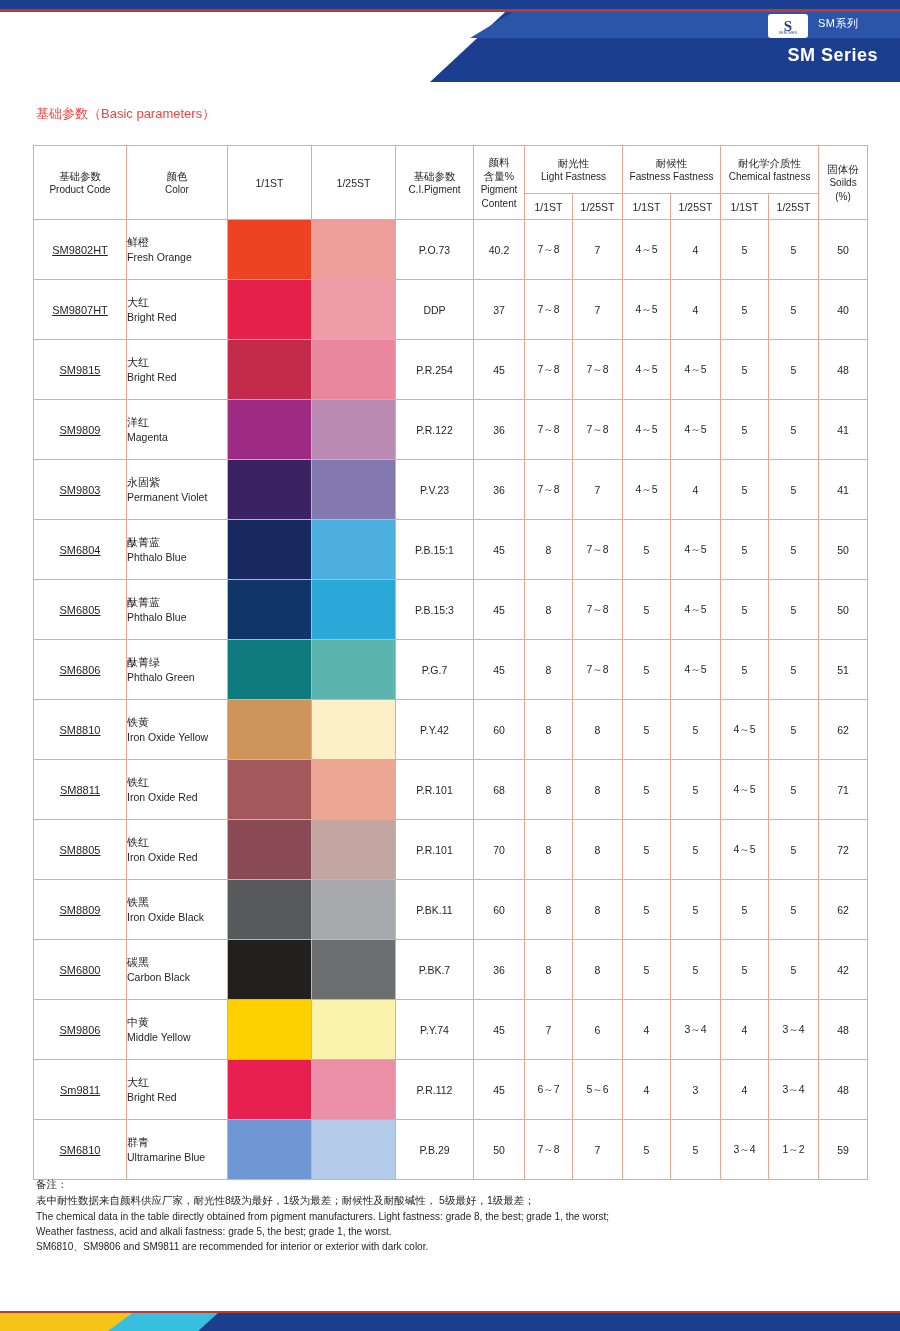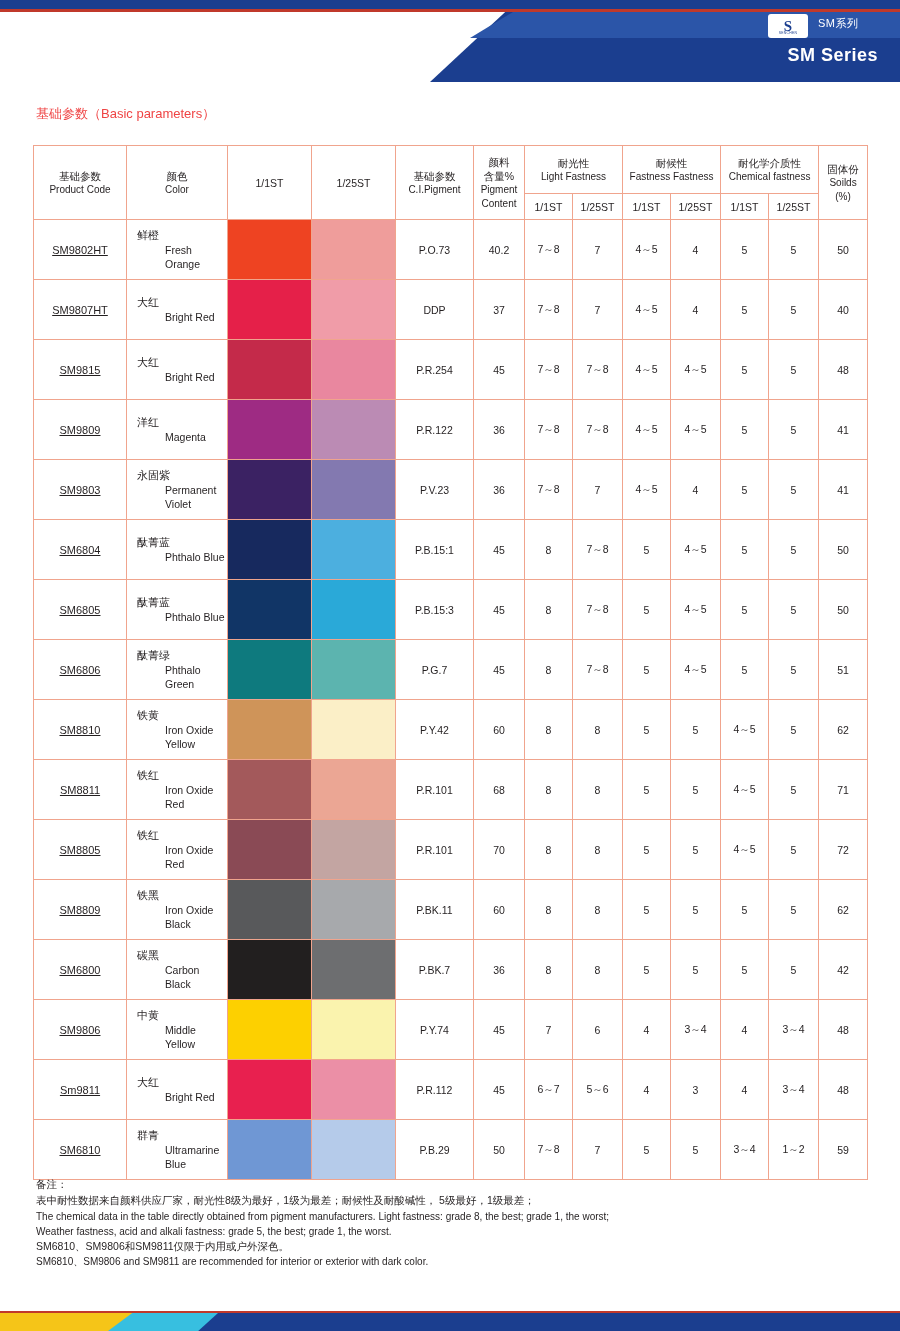--- a/index.html
+++ b/index.html
@@ -78,23 +78,23 @@
   .cn { display:block; font-size:10.5px; line-height:1.35; }
   .en { display:block; font-size:10px; line-height:1.35; }
 
   
   .h-row1 td, .h-row1 th { height:48px; }
   .h-row2 td, .h-row2 th { height:26px; }
 
   
   tbody tr { height:59px; }
   td.code { font-size:11px;text-decoration:underline; }
-  td.colorname { text-align:left; padding-left:10px; }
+  td.colorname { text-align:left; padding-left:0; }
   td.colorname .cn { font-size:11px; }
-  td.colorname .en { font-size:10.5px;margin-left:28px; }
+  td.colorname .en { font-size:10.5px; }
   .sw { width:100%; height:59px; display:block; }
   td.sw-cell { padding:0; }
 
   
   col.c-code   { width:93px; }
   col.c-name   { width:101px; }
   col.c-s1     { width:84px; }
   col.c-s2     { width:84px; }
   col.c-ci     { width:78px; }
   col.c-pc     { width:51px; }
@@ -577,21 +577,20 @@
         </tr>
       </tbody>
   </table>
 </div>
 
 <div class="notes">
   <span class="nl cnl">备注：</span>
   <span class="nl cnl">表中耐性数据来自颜料供应厂家，耐光性8级为最好，1级为最差；耐候性及耐酸碱性， 5级最好，1级最差；</span>
   <span class="nl">The chemical data in the table directly obtained from pigment manufacturers. Light fastness: grade 8, the best; grade 1, the worst;</span>
   <span class="nl">Weather fastness, acid and alkali fastness: grade 5, the best; grade 1, the worst.</span>
-  <span class="nl cnl">SM6810、SM9806和SM9811仅限于内用或户外深色。</span>
   <span class="nl">SM6810、SM9806 and SM9811 are recommended for interior or exterior with dark color.</span>
 </div>
 
 <div class="footer">
   <div class="f-line"></div>
   <div class="f-blue"></div>
   <div class="f-yellow"></div>
   <div class="f-cyan"></div>
 </div>
 

